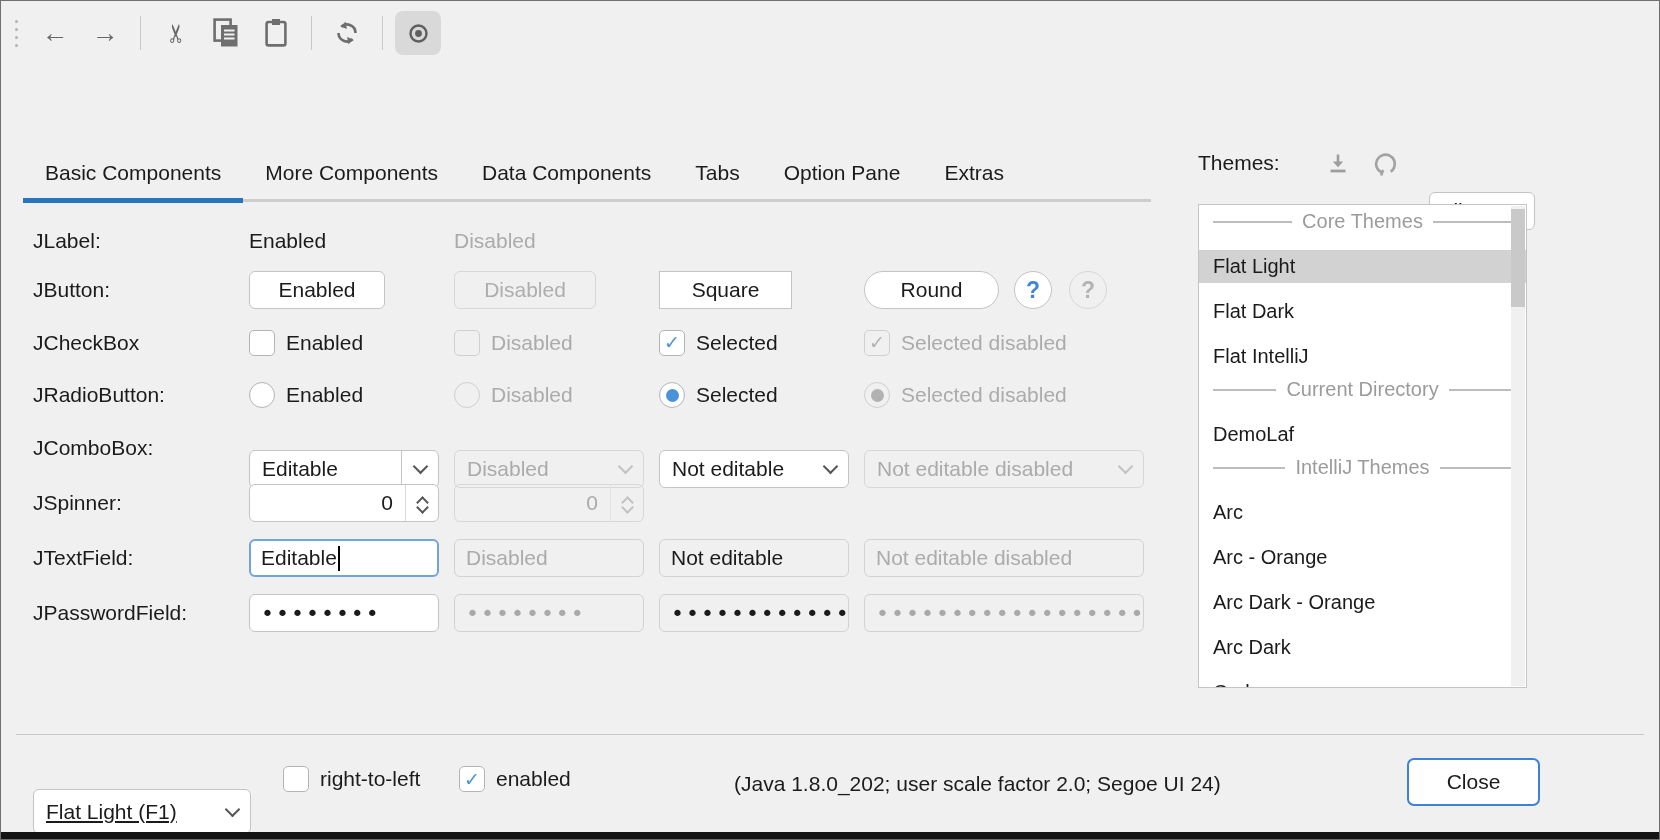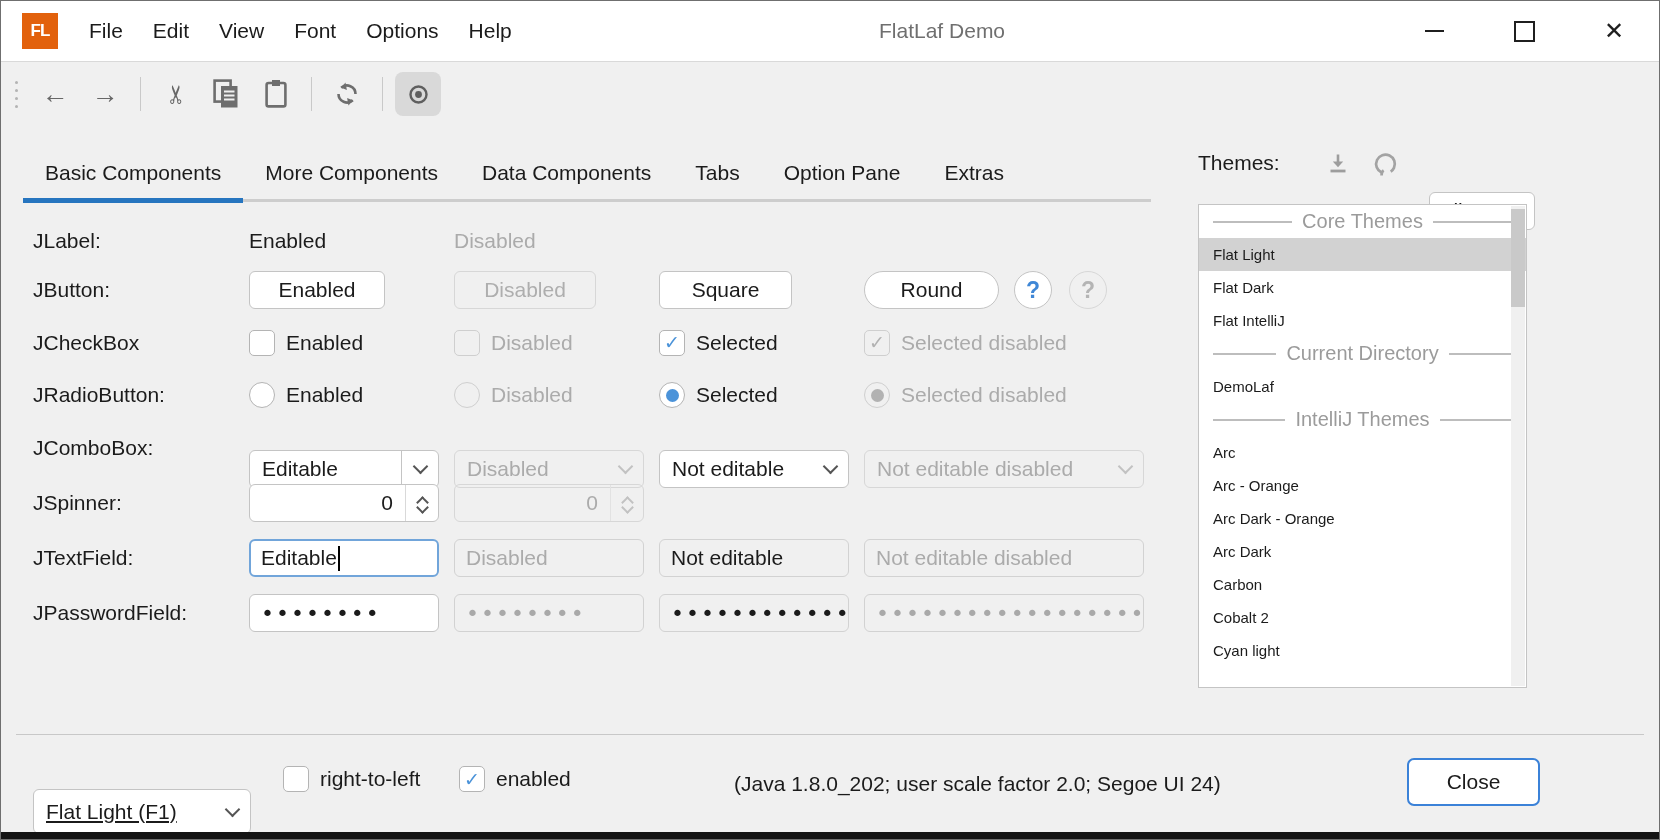--- a/index.html
+++ b/index.html
@@ -48,21 +48,21 @@
   .h46{height:46px}.h52{height:52px}.h53{height:53px}.h54{height:54px}.h56{height:56px}
   .row-label{width:216px;font-size:21px;flex:0 0 auto;}
   .cell{width:190px;margin-right:15px;display:flex;align-items:center;flex:0 0 auto;}
   .cell.wide{width:280px;}
   .plain{font-size:21px;}
   .dis-text{color:#ababab;}
 
   .btn{height:38px;background:#fff;border:1px solid #c4c4c4;border-radius:6px;font-size:21px;
        display:flex;align-items:center;justify-content:center;box-sizing:border-box;}
   .btn.disabled{background:transparent;border-color:#d7d7d7;color:#aeaeae;}
-  .btn.square{border-radius:6px;}
+  .btn.square{border-radius:0;}
   .btn.round{border-radius:19px;}
   .w136{width:136px}.w142{width:142px}.w133{width:133px}.w135{width:135px}
   .helpbtn{width:38px;height:38px;border-radius:50%;border:1px solid #c4c4c4;background:#fff;
            color:#3f87d6;font-size:23px;font-weight:bold;display:flex;align-items:center;
            justify-content:center;box-sizing:border-box;}
   .helpbtn.disabled{color:#b4b4b4;border-color:#d7d7d7;background:transparent;}
   .ml15{margin-left:15px}.ml17{margin-left:17px}
 
   .cb{width:26px;height:26px;border:1px solid #b4b4b4;border-radius:5px;background:#fff;
       display:flex;align-items:center;justify-content:center;box-sizing:border-box;flex:0 0 auto;}
@@ -110,21 +110,21 @@
   
   .themes-header{position:absolute;left:1197px;top:150px;width:346px;height:44px;
                  display:flex;align-items:flex-start;}
   .themes-label{font-size:21px;}
   .hicon{display:flex;align-items:center;justify-content:center;}
   .dl-icon{margin-left:46px;}
   .gh-icon{margin-left:22px;}
   .filter-combo{margin-left:30px;width:106px;flex:0 0 auto;}
   .theme-list{position:absolute;left:1197px;top:203px;width:329px;height:484px;background:#fff;
               border:1px solid #c4c4c4;box-sizing:border-box;overflow:hidden;}
-  .titem{height:33px;display:flex;align-items:center;padding-left:14px;font-size:15px;}
+  .titem{height:33px;display:flex;align-items:center;padding-left:14px;font-size:20px;margin-top:12px;}
   .titem.selected{background:#d2d2d2;}
   .tsep-row{height:33px;display:flex;align-items:center;padding:0 14px;color:#9b9b9b;
             font-size:20px;gap:10px;}
   .tsep-row .line{flex:1;height:2px;background:#bdbdbd;}
   .vscroll{position:absolute;top:1px;right:1px;bottom:1px;width:14px;background:#f0f0f0;}
   .vscroll .thumb{position:absolute;top:3px;left:0;width:14px;height:98px;background:#c9c9c9;}
 
   
   .statusbar{position:absolute;left:0;bottom:7px;width:100%;height:98px;}
   .sb-line{position:absolute;top:0;left:15px;right:15px;height:1px;background:#c8c8c8;}
@@ -137,41 +137,20 @@
              border:2.5px solid #3b82d8;border-radius:7px;font-size:21px;display:flex;
              align-items:center;justify-content:center;box-sizing:border-box;}
 
   .bottom-strip{position:absolute;left:0;right:0;bottom:0;height:7px;background:#141414;}
 </style>
 </head>
 <body>
 
 <div class="window">
 
-  <div class="titlebar">
-    <div class="logo">FL</div>
-    <nav class="menubar">
-      <div class="menu-item">File</div>
-      <div class="menu-item">Edit</div>
-      <div class="menu-item">View</div>
-      <div class="menu-item">Font</div>
-      <div class="menu-item">Options</div>
-      <div class="menu-item">Help</div>
-    </nav>
-    <div class="win-title">FlatLaf Demo</div>
-    <div class="win-controls">
-      <div class="win-btn">
-          <span class="minbar"></span>
-        </div>
-      <div class="win-btn">
-          <span class="maxbox"></span>
-        </div>
-      <div class="win-btn">✕</div>
-    </div>
-  </div>
 
   <div class="toolbar">
     <div class="grip">
         <i></i>
         <i></i>
         <i></i>
         <i></i>
       </div>
     <div class="tbtn">
         <span>←</span>

